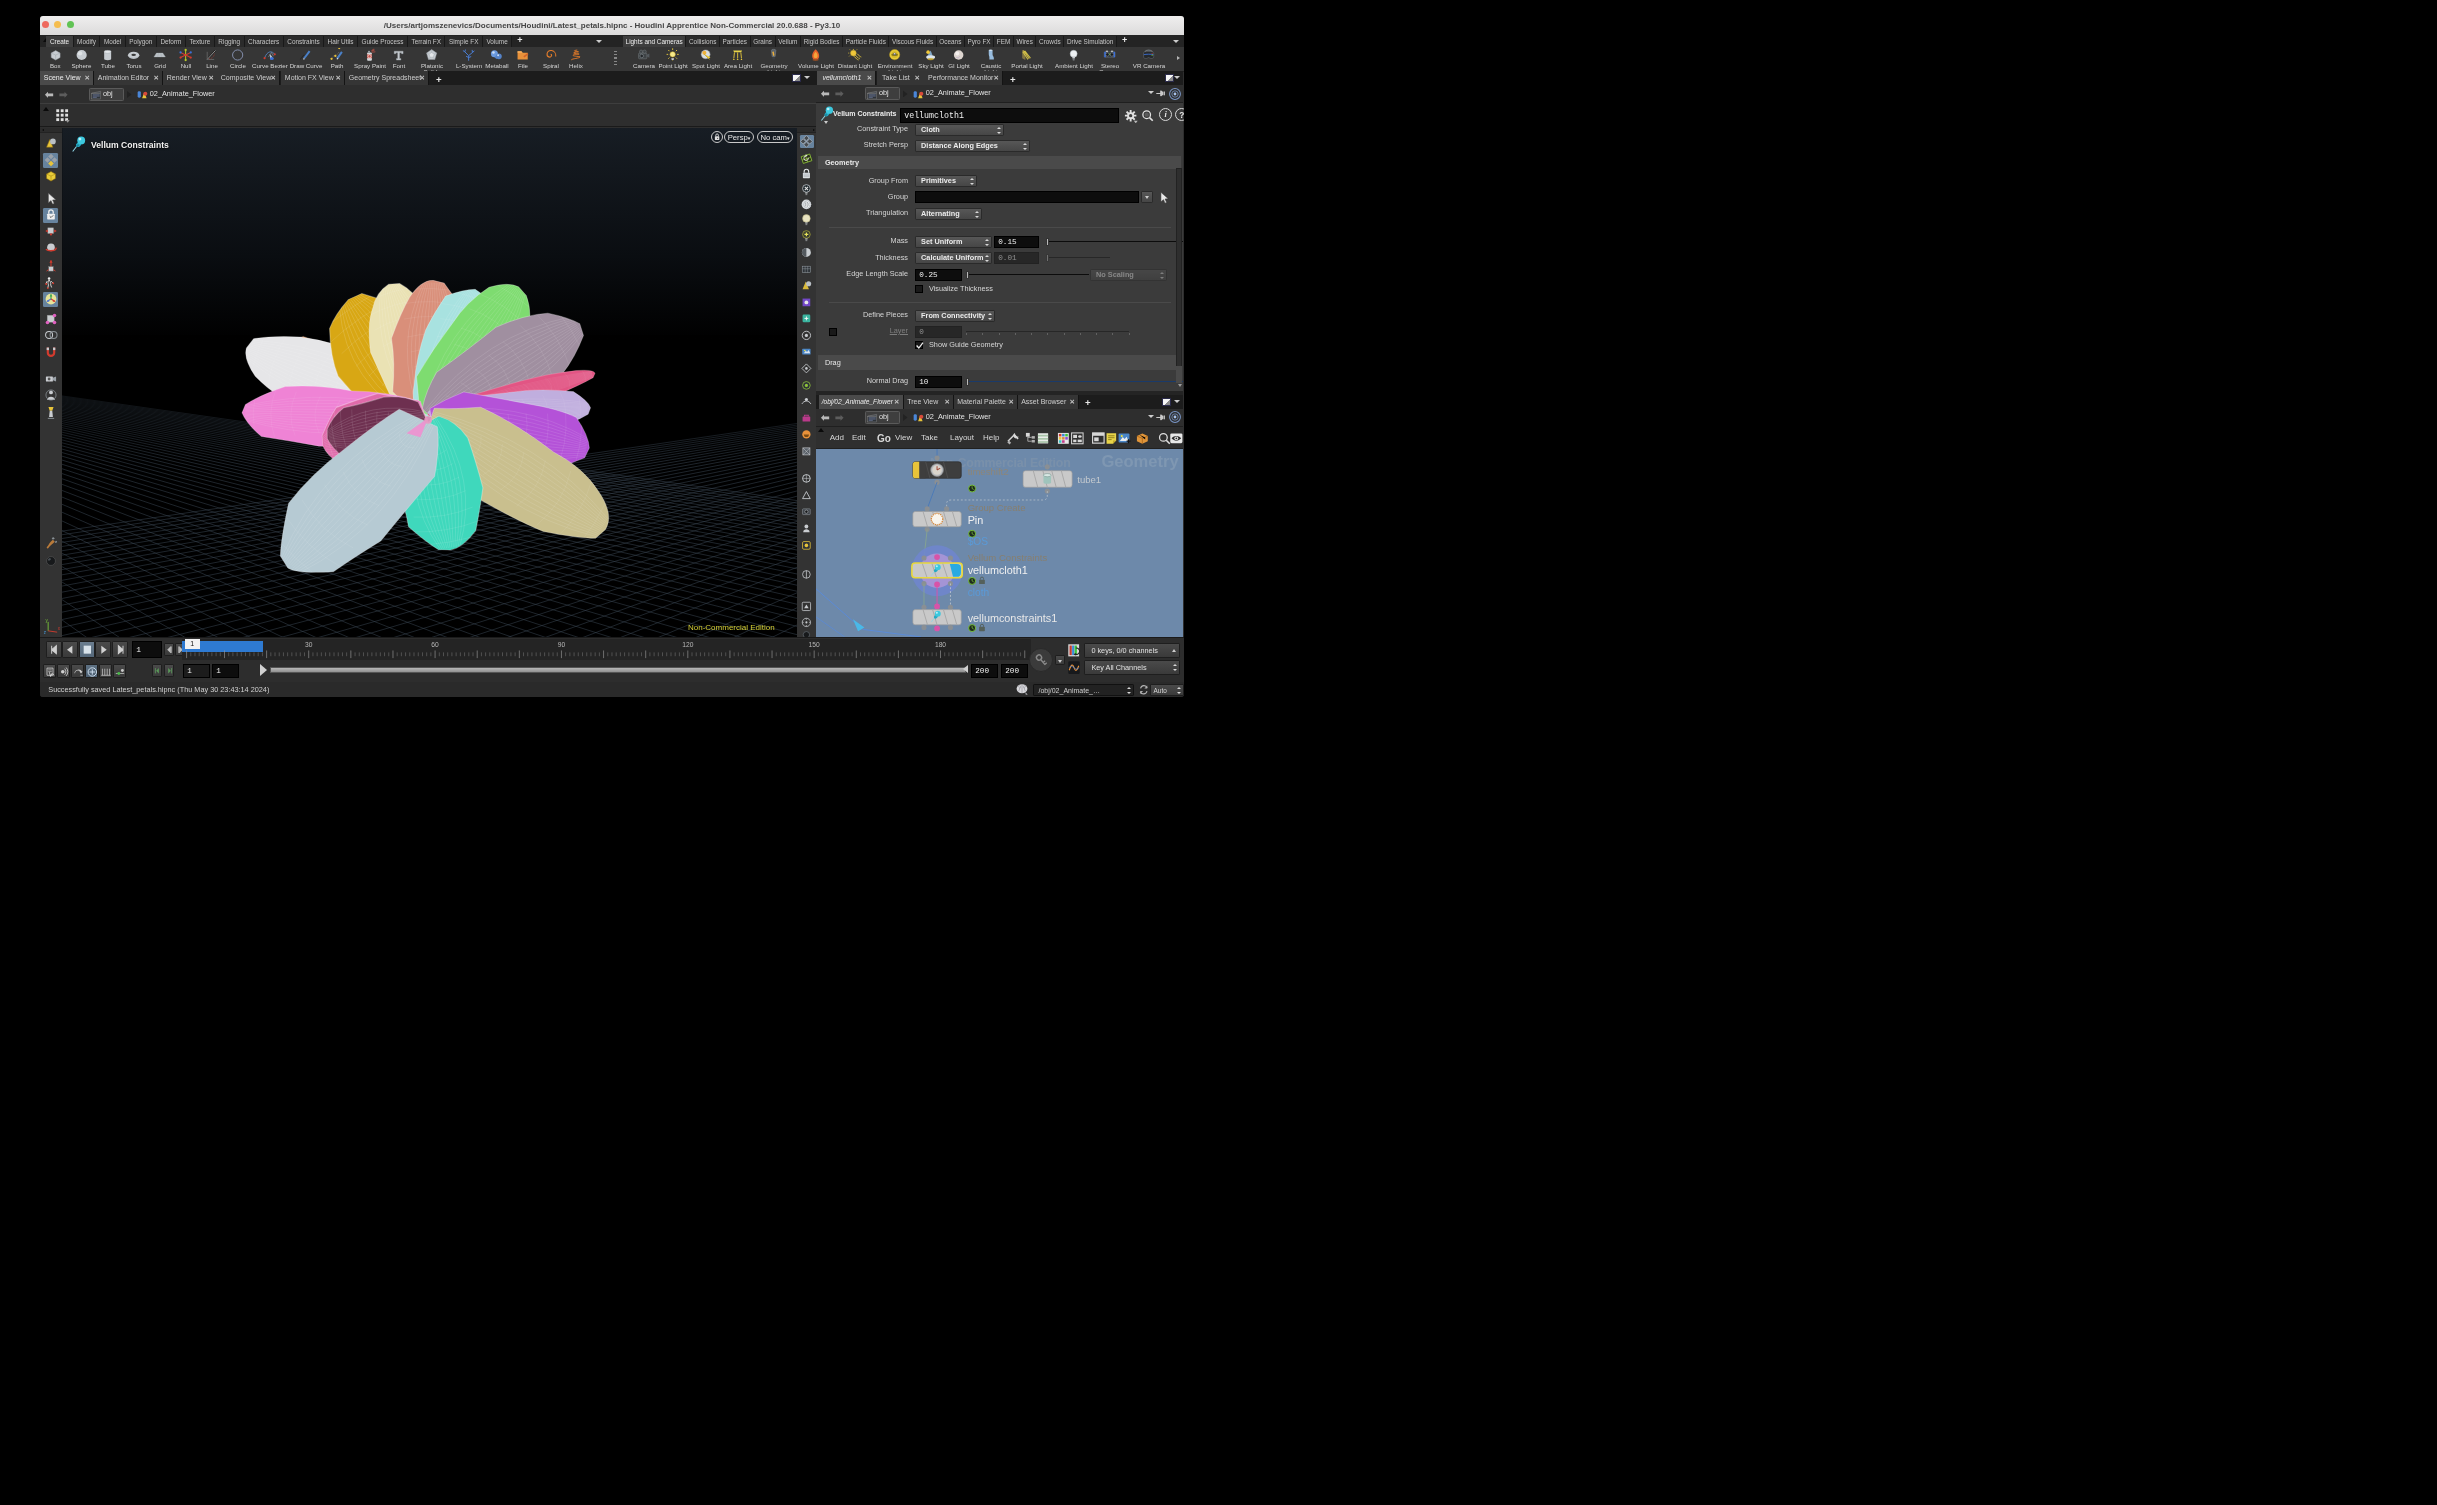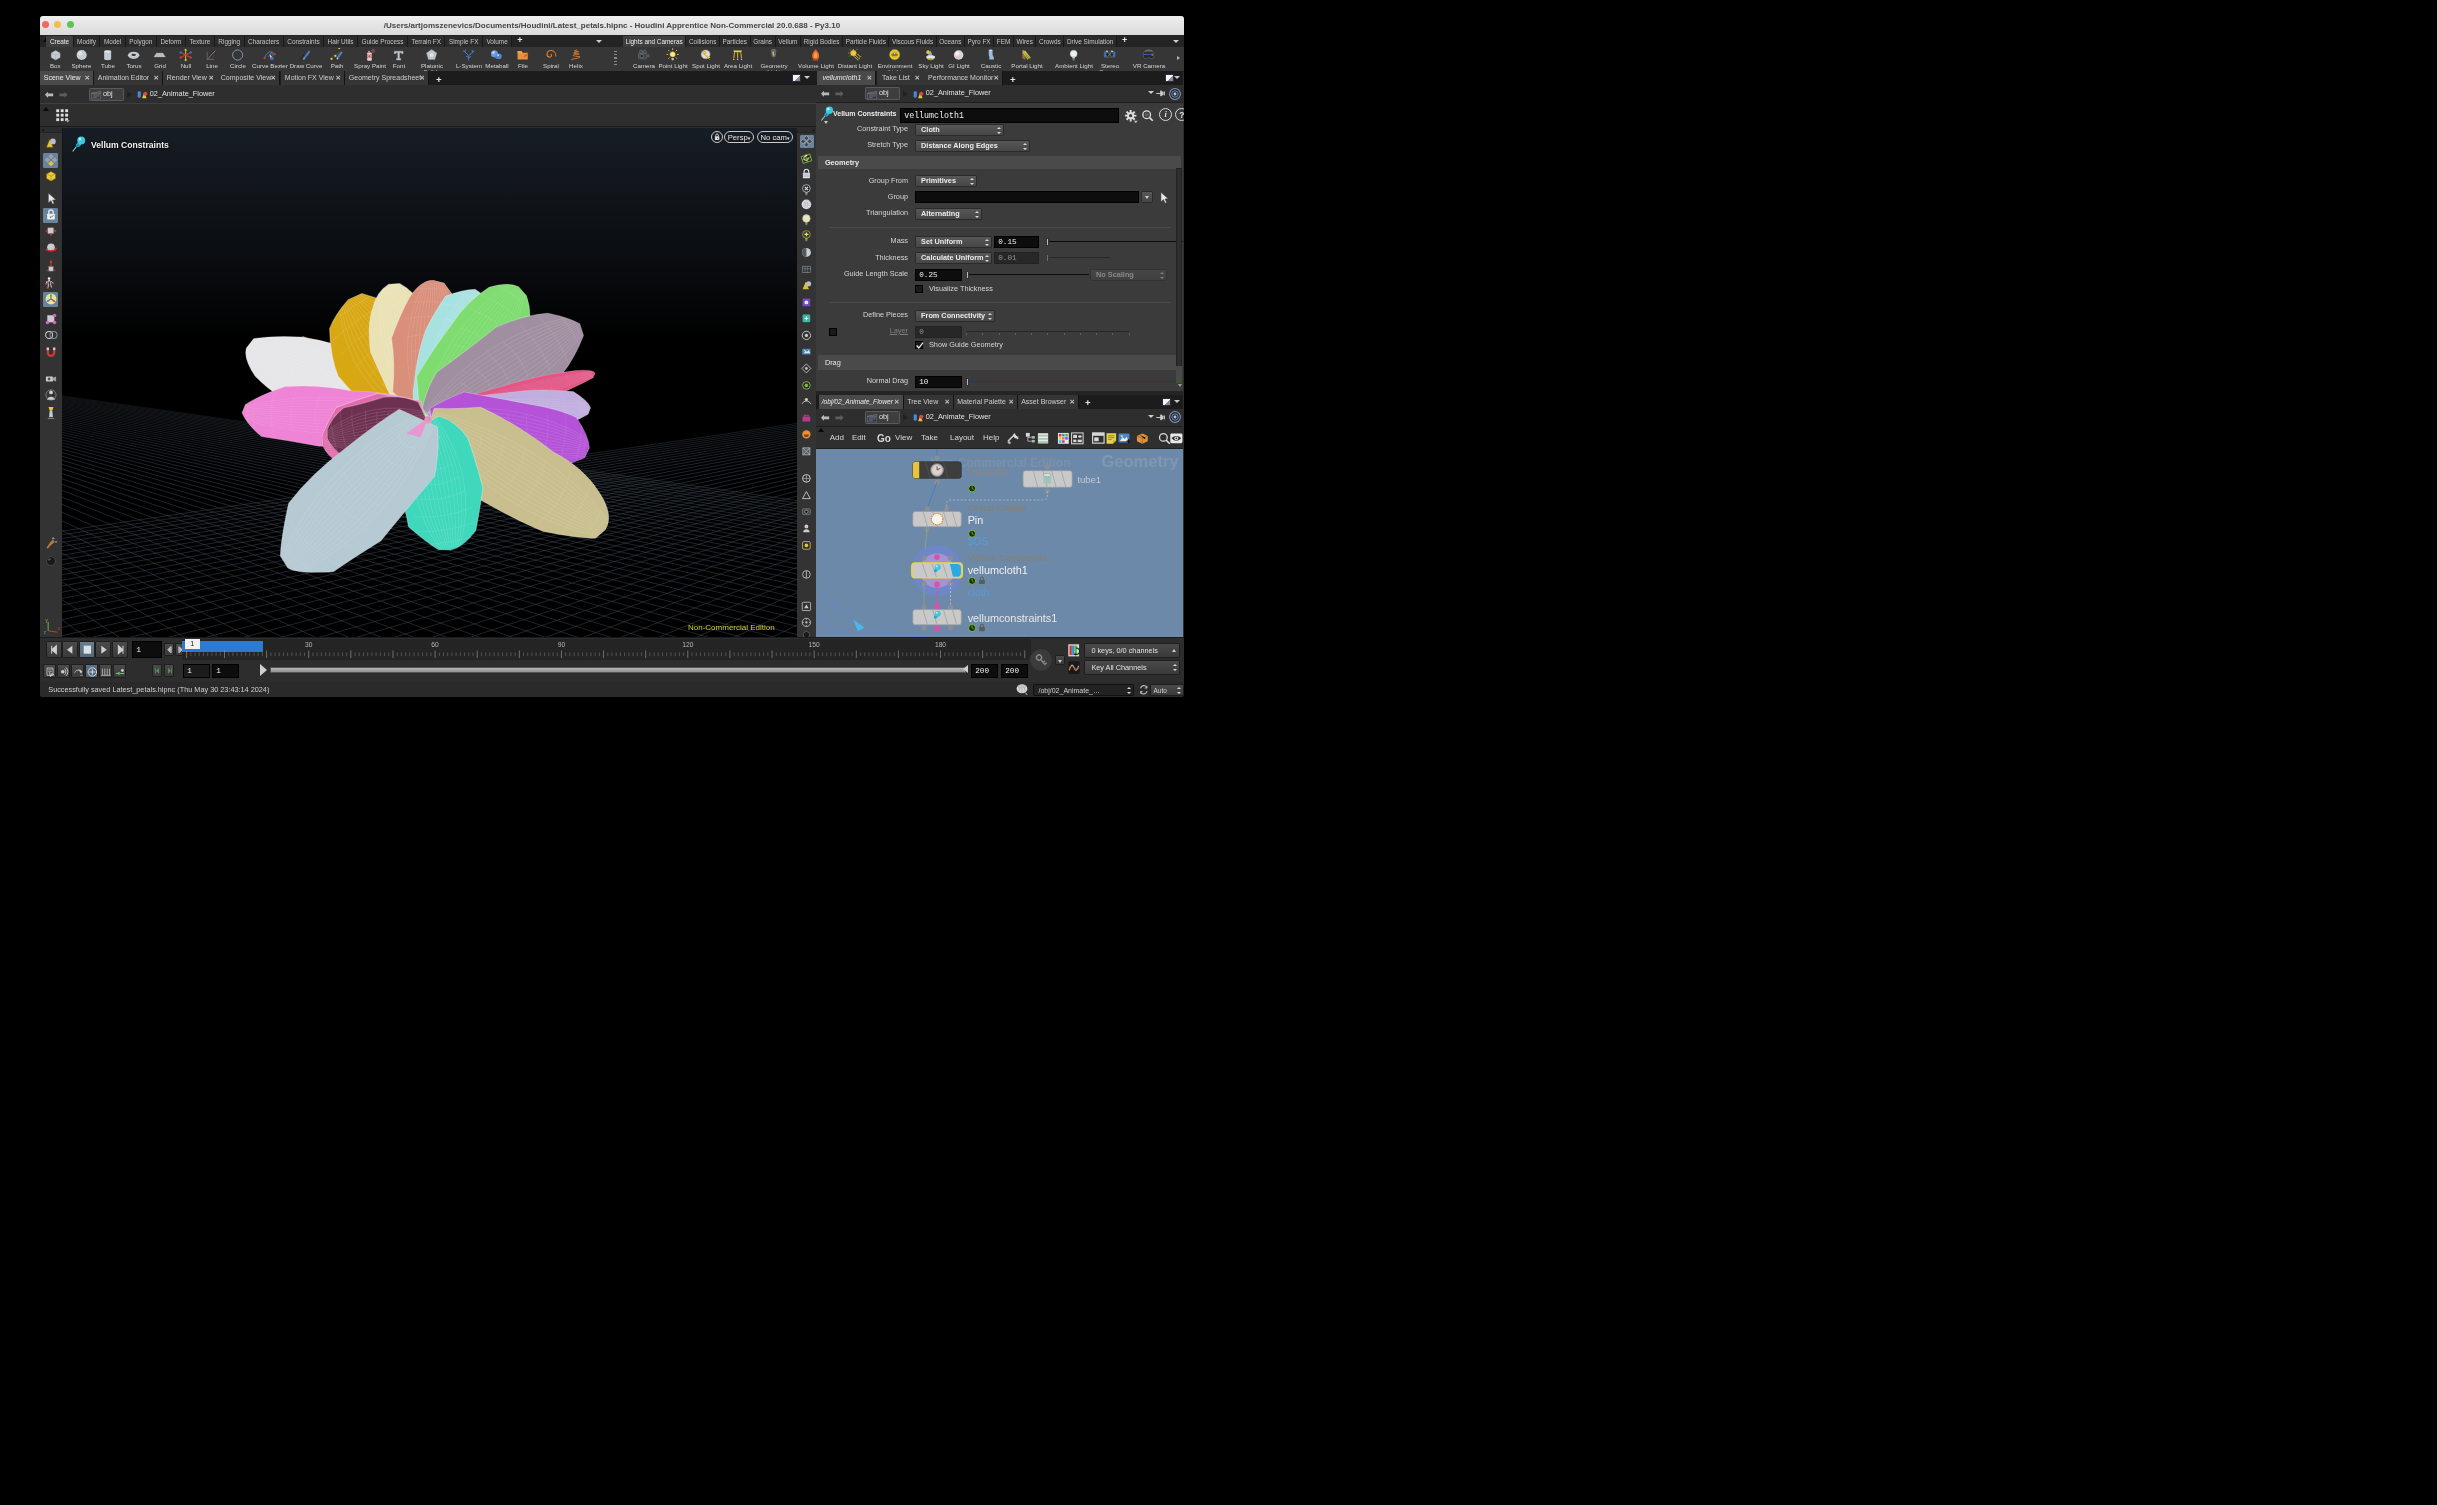--- a/index.html
+++ b/index.html
@@ -1244,21 +1244,21 @@
 <div style="position:absolute;left:324px;top:5.1px;"><svg width="15.3" height="15.3" viewBox="0 0 24 24">
               <circle cx="10.5" cy="10.5" r="6" fill="none" stroke="#e0e0e0" stroke-width="2"></circle>
               <path d="M15 15 L20 20" stroke="#e0e0e0" stroke-width="2.6"></path>
               <circle cx="10.5" cy="10.5" r="3.4" fill="#5a5a5a"></circle>
             </svg></div>
 <div style="position:absolute;left:343px;top:5.1px;width:13.4px;height:13.4px;border:1px solid #d8d8d8;border-radius:50%;color:#e8e8e8;font-size:8.3px;font-style:italic;font-weight:bold;text-align:center;line-height:12px;font-family:&quot;Liberation Serif&quot;,serif;">i</div>
 <div style="position:absolute;left:359px;top:5.1px;width:13.4px;height:13.4px;border:1px solid #d8d8d8;border-radius:50%;color:#e8e8e8;font-size:8.3px;font-weight:bold;text-align:center;line-height:12px;">?</div>
 </div>
 <div class="plabel" style="right:275px;top:53px;">Constraint Type</div>
 <div class="dd" style="left:99px;top:53px;width:89px;">Cloth<span class="spin"></span></div>
-<div class="plabel" style="right:275px;top:69px;">Stretch Type</div>
+<div class="plabel" style="right:275px;top:69px;">Stretch Persp</div>
 <div class="dd" style="left:99px;top:69px;width:115px;">Distance Along Edges<span class="spin"></span></div>
 <div class="groupband" style="left:1.9px;top:85px;width:363px;height:13.4px;line-height:13.4px;padding-left:7px;">Geometry</div>
 <div class="plabel" style="right:275px;top:105px;">Group From</div>
 <div class="dd" style="left:99px;top:104px;width:62px;">Primitives<span class="spin"></span></div>
 <div class="plabel" style="right:275px;top:121px;">Group</div>
 <div class="blackbox" style="left:99px;top:120px;width:224px;"></div>
 <div class="dd" style="left:325px;top:120px;width:12px;">
           <span style="position:absolute;left:2.9px;top:3.8px;width:0;height:0;border-left:2.9px solid transparent;border-right:2.9px solid transparent;border-top:3.5px solid #ccc;"></span>
         </div>
 <div style="position:absolute;left:343px;top:120px;"><svg width="10.2" height="12.8" viewBox="0 0 16 20">
@@ -1272,21 +1272,21 @@
 <div class="blackbox" style="left:178px;top:165px;width:45px;">0.15</div>
 <div class="slider" style="left:230px;top:170px;width:137px;">
           <div class="shandle" style="left:0px;"></div>
         </div>
 <div class="plabel" style="right:275px;top:182px;">Thickness</div>
 <div class="dd" style="left:99px;top:181px;width:77px;">Calculate Uniform<span class="spin"></span></div>
 <div class="blackbox dim" style="left:178px;top:181px;width:45px;">0.01</div>
 <div class="slider dim" style="left:230px;top:186px;width:64px;">
           <div class="shandle" style="left:0px;"></div>
         </div>
-<div class="plabel" style="right:275px;top:198px;">Guide Length Scale</div>
+<div class="plabel" style="right:275px;top:198px;">Edge Length Scale</div>
 <div class="blackbox" style="left:99px;top:198px;width:47px;">0.25</div>
 <div class="slider" style="left:150px;top:203px;width:123px;">
           <div class="shandle" style="left:0px;"></div>
         </div>
 <div class="dd dim" style="left:274px;top:198px;width:77px;">No Scaling<span class="spin"></span></div>
 <div class="checkbox" style="left:99px;top:214px;"></div>
 <div class="plabel" style="left:113px;top:213px;">Visualize Thickness</div>
 <div style="position:absolute;left:12.8px;top:231px;width:342px;height:0.6px;background:#2c2c2c;border-bottom:0.6px solid #4a4a4a;"></div>
 <div class="plabel" style="right:275px;top:239px;">Define Pieces</div>
 <div class="dd" style="left:99px;top:239px;width:80px;">From Connectivity<span class="spin"></span></div>

